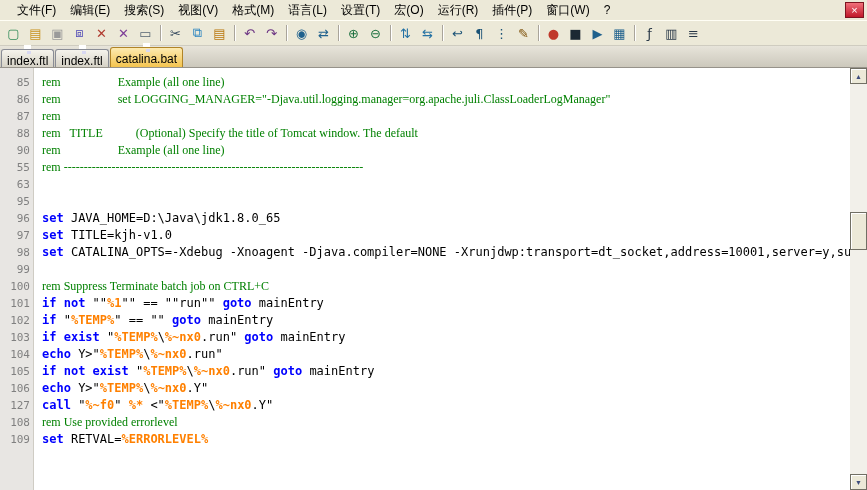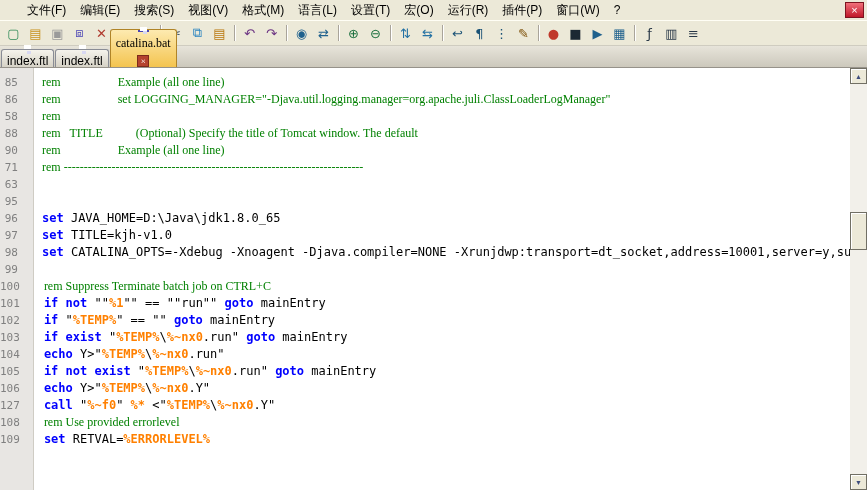--- a/index.html
+++ b/index.html
@@ -2,45 +2,45 @@
 <html><head>
 <meta charset="utf-8">
 <style>
   * { box-sizing: border-box; margin: 0; padding: 0; }
   html, body { width: 867px; height: 490px; overflow: hidden; }
   body { font-family: "Liberation Sans", sans-serif; background: #d4d0c8; }
 
   .window { position: relative; width: 867px; height: 490px; background: #ece9d8; }
 
   
-  .menu-bar { position: relative; height: 20px; display: flex; align-items: center; padding: 0 20px; font-size: 12px; background: #ece9d8; }
+  .menu-bar { position: relative; height: 20px; display: flex; align-items: center; padding: 0 10px; font-size: 12px; background: #ece9d8; }
   .menu-items { display: flex; align-items: center; }
   .menu-item { padding: 2px 7px; color: #000; cursor: default; white-space: nowrap; }
   .win-close { position: absolute; right: 3px; top: 2px; width: 19px; height: 16px; background: linear-gradient(#f1707a, #c0182a); color: #fff; border: 1px solid #7d1420; font-size: 11px; line-height: 13px; text-align: center; padding: 0; }
 
   
   .toolbar { height: 26px; display: flex; align-items: center; padding: 0 3px; gap: 1px; background: #ece9d8; border-top: 1px solid #fffef5; border-bottom: 1px solid #cfccc0; }
   .tb-btn { width: 21px; height: 21px; display: flex; align-items: center; justify-content: center; background: transparent; border: 1px solid transparent; font-size: 13px; padding: 0; font-family: "DejaVu Sans", sans-serif; cursor: default; }
   .tb-sep { width: 1px; height: 16px; background: #a9a49a; margin: 0 3px; box-shadow: 1px 0 0 #ffffff; }
 
   
   .tab-bar { height: 22px; background: linear-gradient(#e7e4da, #ccc8bc); display: flex; align-items: flex-end; padding: 2px 1px 0 1px; border-bottom: 1px solid #96928a; }
   .tab { display: inline-flex; align-items: center; gap: 4px; height: 18px; padding: 0 5px; margin-right: 1px; font-size: 12px; border: 1px solid #898c95; border-bottom: none; border-radius: 3px 3px 0 0; background: linear-gradient(#f5f3ec, #d6d2c6); cursor: default; white-space: nowrap; flex-direction: column; }
-  .tab.active { height: 38px; background: linear-gradient(#fdeab0, #f4c44f); border-color: #b08428; font-weight: normal; font-family: Liberation Serif, serif; }
+  .tab.active { height: 20px; background: linear-gradient(#fdeab0, #f4c44f); border-color: #b08428; font-weight: normal; }
   .tab-floppy { position: relative; width: 11px; height: 11px; background: #4a44b4; display: inline-block; }
   .tab-floppy::before { content: ""; position: absolute; top: 1px; right: 2px; width: 4px; height: 3px; background: #d8d8f2; }
   .tab-floppy::after { content: ""; position: absolute; left: 2px; bottom: 1px; width: 7px; height: 4px; background: #ffffff; }
   .tab-close { width: 12px; height: 12px; background: #b5432e; border: 1px solid #7c2a1b; color: #fff; font-size: 9px; line-height: 10px; text-align: center; display: inline-block; cursor: pointer; }
 
   
   .editor { position: absolute; top: 68px; left: 0; right: 17px; bottom: 0; background: #ffffff; overflow: hidden; }
   .gutter-bg { position: absolute; left: 0; top: 0; bottom: 0; width: 34px; background: #e8e6e3; border-right: 1px solid #cfccc4; }
   .code-area { position: relative; padding-top: 6px; font-family: "DejaVu Sans Mono", monospace; font-size: 12px; }
   .code-line { height: 17px; line-height: 17px; white-space: pre; display: flex; }
-  .gutter { flex: 0 0 34px; text-align: right; padding-right: 16px; color: #808080; font-size: 11px; }
+  .gutter { flex: 0 0 34px; text-align: right; padding-right: 4px; color: #808080; font-size: 11px; }
   .code-text { padding-left: 8px; color: #000; }
   .sg-c { color: #008000; font-family: Liberation Serif, serif; }
   .sg-k { color: #0000ff; font-weight: bold; }
   .sg-v { color: #ff8000; font-weight: bold; }
   .sg-t { color: #000000; }
 
   
   .scrollbar { position: absolute; top: 68px; right: 0; bottom: 0; width: 17px; background: #f2f0ea; }
   .sb-btn { position: absolute; left: 0; width: 17px; height: 16px; background: #ece9d8; border: 1px solid #716f64; box-shadow: inset 1px 1px 0 #ffffff; color: #3e4d7d; font-size: 7px; display: flex; align-items: center; justify-content: center; cursor: pointer; }
   .sb-btn.up { top: 0; }
@@ -128,24 +128,24 @@
         <span class="tab-label">catalina.bat</span>
         <span class="tab-close">×</span>
       </div>
     </div>
 
   <div class="editor">
     <div class="gutter-bg"></div>
     <div class="code-area">
         <div class="code-line"><span class="gutter">85</span><span class="code-text"><span class="sg-c">rem                   Example (all one line)</span></span></div>
         <div class="code-line"><span class="gutter">86</span><span class="code-text"><span class="sg-c">rem                   set LOGGING_MANAGER="-Djava.util.logging.manager=org.apache.juli.ClassLoaderLogManager"</span></span></div>
-        <div class="code-line"><span class="gutter">58</span><span class="code-text"><span class="sg-c">rem</span></span></div>
+        <div class="code-line"><span class="gutter">87</span><span class="code-text"><span class="sg-c">rem</span></span></div>
         <div class="code-line"><span class="gutter">88</span><span class="code-text"><span class="sg-c">rem   TITLE           (Optional) Specify the title of Tomcat window. The default</span></span></div>
         <div class="code-line"><span class="gutter">90</span><span class="code-text"><span class="sg-c">rem                   Example (all one line)</span></span></div>
-        <div class="code-line"><span class="gutter">71</span><span class="code-text"><span class="sg-c">rem ---------------------------------------------------------------------------</span></span></div>
+        <div class="code-line"><span class="gutter">55</span><span class="code-text"><span class="sg-c">rem ---------------------------------------------------------------------------</span></span></div>
         <div class="code-line"><span class="gutter">63</span><span class="code-text"></span></div>
         <div class="code-line"><span class="gutter">95</span><span class="code-text"></span></div>
         <div class="code-line"><span class="gutter">96</span><span class="code-text"><span class="sg-k">set</span><span class="sg-t"> JAVA_HOME=D:\Java\jdk1.8.0_65</span></span></div>
         <div class="code-line"><span class="gutter">97</span><span class="code-text"><span class="sg-k">set</span><span class="sg-t"> TITLE=kjh-v1.0</span></span></div>
         <div class="code-line"><span class="gutter">98</span><span class="code-text"><span class="sg-k">set</span><span class="sg-t"> CATALINA_OPTS=-Xdebug -Xnoagent -Djava.compiler=NONE -Xrunjdwp:transport=dt_socket,address=10001,server=y,suspend=n</span></span></div>
         <div class="code-line"><span class="gutter">99</span><span class="code-text"></span></div>
         <div class="code-line"><span class="gutter">100</span><span class="code-text"><span class="sg-c">rem Suppress Terminate batch job on CTRL+C</span></span></div>
         <div class="code-line"><span class="gutter">101</span><span class="code-text"><span class="sg-k">if</span><span class="sg-t"> </span><span class="sg-k">not</span><span class="sg-t"> ""</span><span class="sg-v">%1</span><span class="sg-t">"" == ""run"" </span><span class="sg-k">goto</span><span class="sg-t"> mainEntry</span></span></div>
         <div class="code-line"><span class="gutter">102</span><span class="code-text"><span class="sg-k">if</span><span class="sg-t"> "</span><span class="sg-v">%TEMP%</span><span class="sg-t">" == "" </span><span class="sg-k">goto</span><span class="sg-t"> mainEntry</span></span></div>
         <div class="code-line"><span class="gutter">103</span><span class="code-text"><span class="sg-k">if</span><span class="sg-t"> </span><span class="sg-k">exist</span><span class="sg-t"> "</span><span class="sg-v">%TEMP%</span><span class="sg-t">\</span><span class="sg-v">%~nx0</span><span class="sg-t">.run" </span><span class="sg-k">goto</span><span class="sg-t"> mainEntry</span></span></div>

